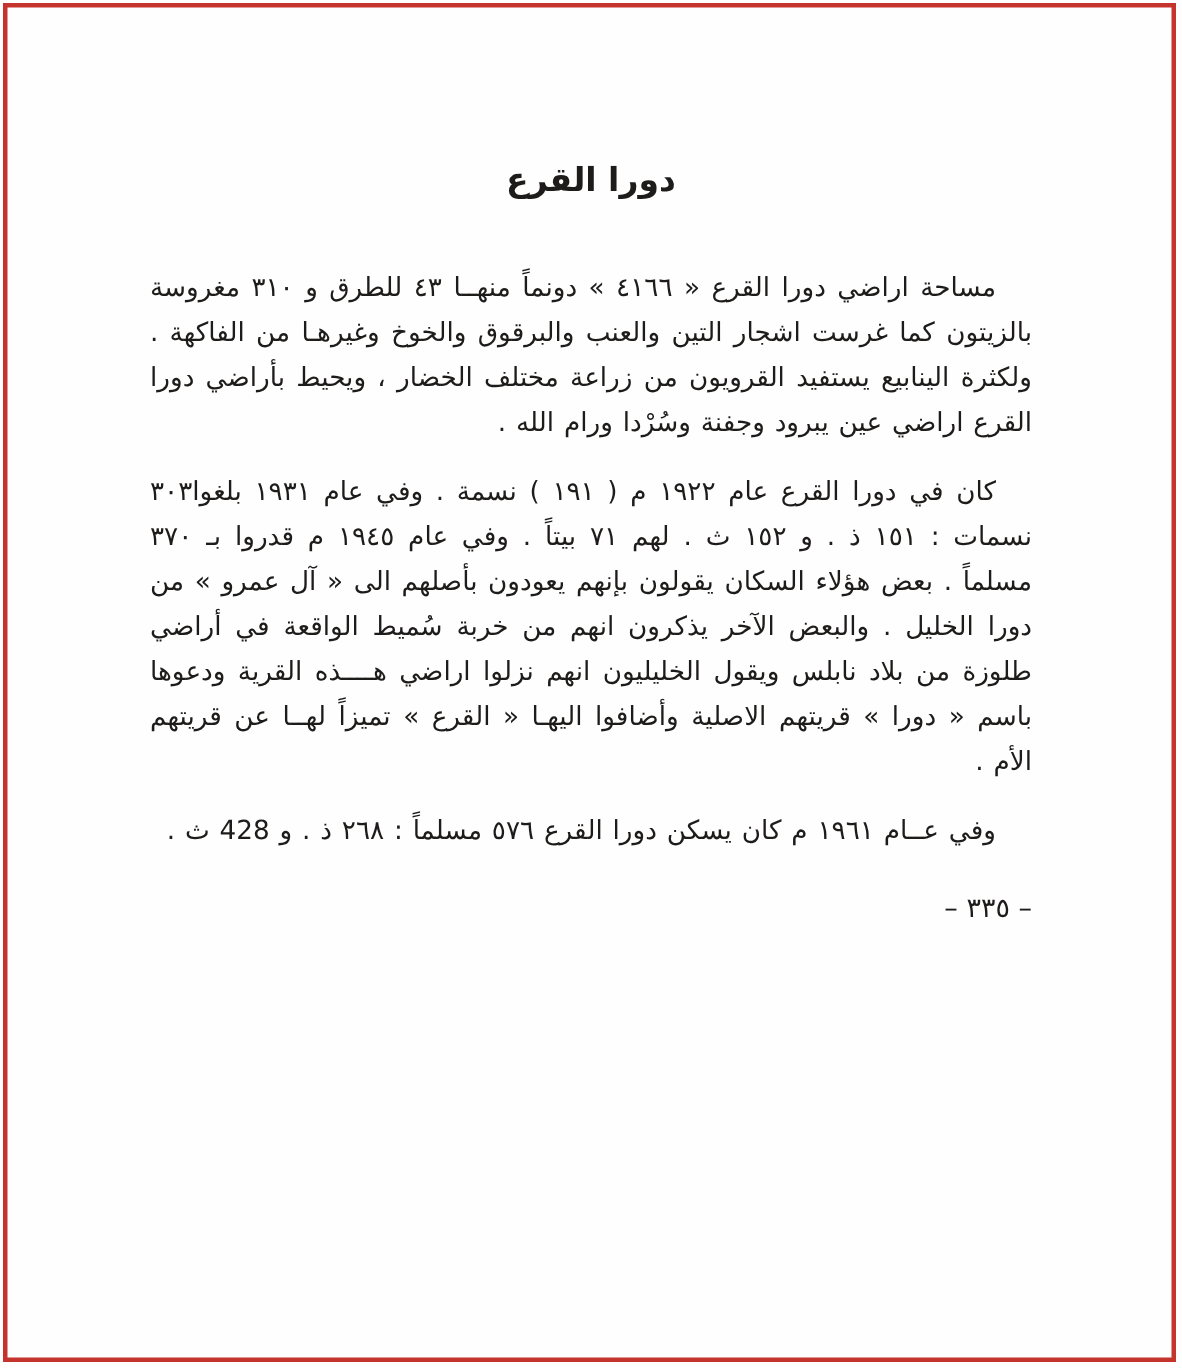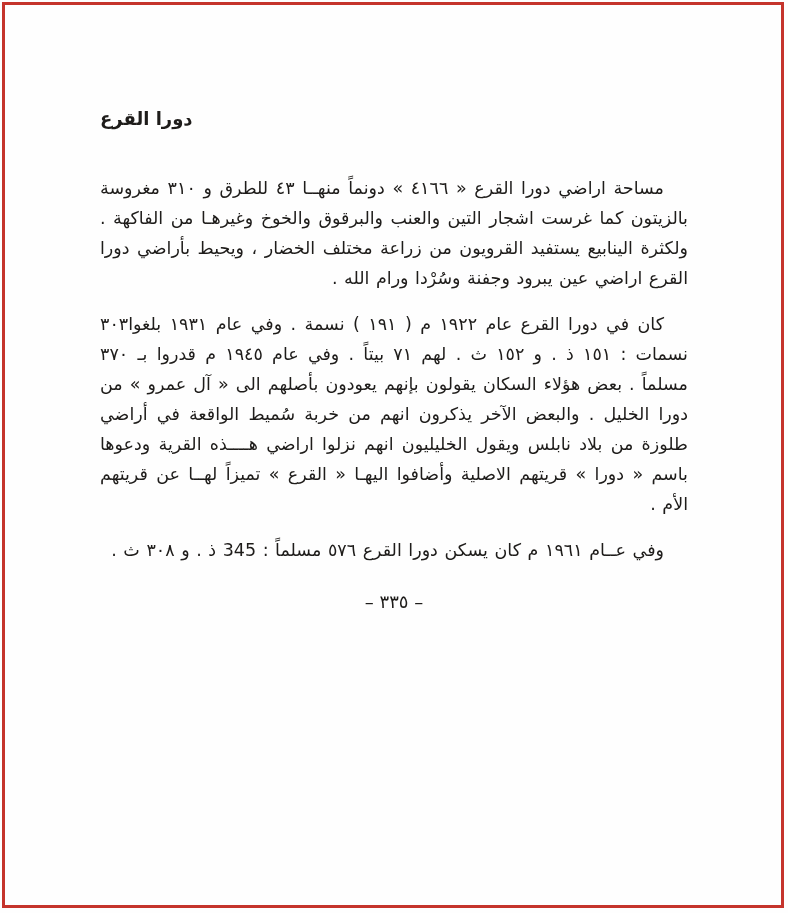--- a/index.html
+++ b/index.html
@@ -27,51 +27,51 @@
   }
   .content {
     position: absolute;
     top: 0;
     left: 0;
     right: 0;
     direction: rtl;
     padding: 108px 100px 0 100px;
   }
   .page-title {
-    text-align: left;
-    font-size: 18px;
+    text-align: center;
+    font-size: 22px;
     font-weight: 600;
     margin: 0 0 44px 0;
     letter-spacing: 1px;
   }
   .body-text p {
     font-size: 17.5px;
     line-height: 30px;
     text-align: justify;
     text-indent: 24px;
     margin: 0 0 16px 0;
     word-spacing: 1px;
   }
   .page-number {
-    text-align: center;
+    text-align: right;
     font-size: 18px;
     margin-top: 26px;
     letter-spacing: 2px;
   }
 </style>
 </head>
 <body>
 
 <div class="sheet">
   <div class="border-frame"></div>
 
   <div class="content">
     <h1 class="page-title">دورا القرع</h1>
 
     <div class="body-text">
       <p>مساحة اراضي دورا القرع « ٤١٦٦ » دونماً منهــا ٤٣ للطرق و ٣١٠ مغروسة بالزيتون كما غرست اشجار التين والعنب والبرقوق والخوخ وغيرهـا من الفاكهة . ولكثرة الينابيع يستفيد القرويون من زراعة مختلف الخضار ، ويحيط بأراضي دورا القرع اراضي عين يبرود وجفنة وسُرْدا ورام الله .</p>
       <p>كان في دورا القرع عام ١٩٢٢ م ( ١٩١ ) نسمة . وفي عام ١٩٣١ بلغوا٣٠٣ نسمات : ١٥١ ذ . و ١٥٢ ث . لهم ٧١ بيتاً . وفي عام ١٩٤٥ م قدروا بـ ٣٧٠ مسلماً . بعض هؤلاء السكان يقولون بإنهم يعودون بأصلهم الى « آل عمرو » من دورا الخليل . والبعض الآخر يذكرون انهم من خربة سُميط الواقعة في أراضي طلوزة من بلاد نابلس ويقول الخليليون انهم نزلوا اراضي هــــذه القرية ودعوها باسم « دورا » قريتهم الاصلية وأضافوا اليهـا « القرع » تميزاً لهــا عن قريتهم الأم .</p>
-      <p>وفي عــام ١٩٦١ م كان  يسكن دورا القرع ٥٧٦ مسلماً : 345 ذ . و ٣٠٨ ث .</p>
+      <p>وفي عــام ١٩٦١ م كان  يسكن دورا القرع ٥٧٦ مسلماً : ٢٦٨ ذ . و 428 ث .</p>
     </div>
 
     <div class="page-number">– ٣٣٥ –</div>
   </div>
 </div>
 
 </body></html>

